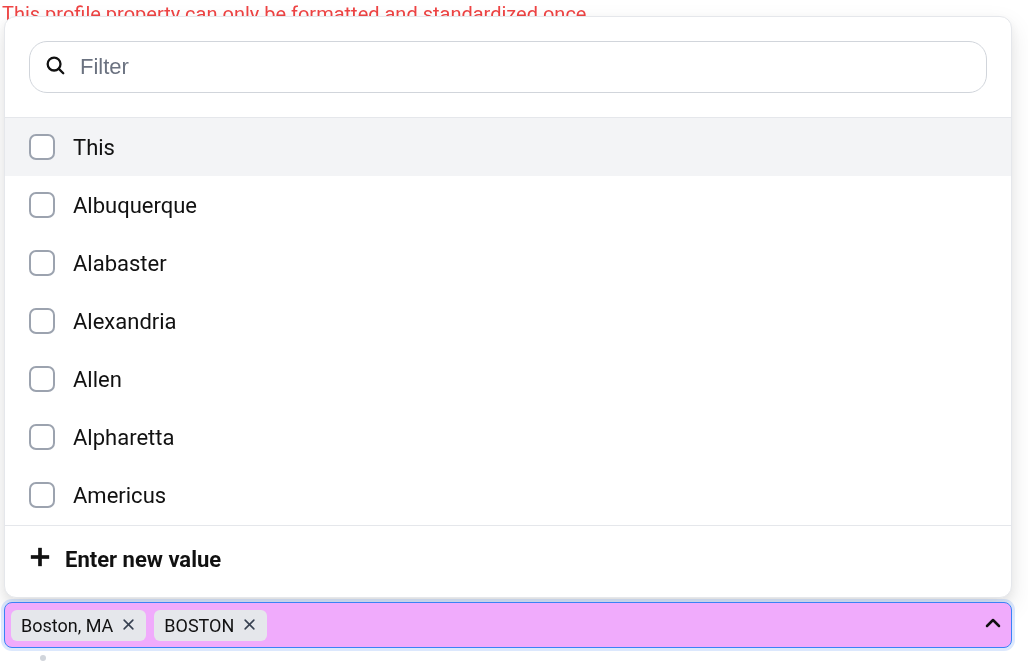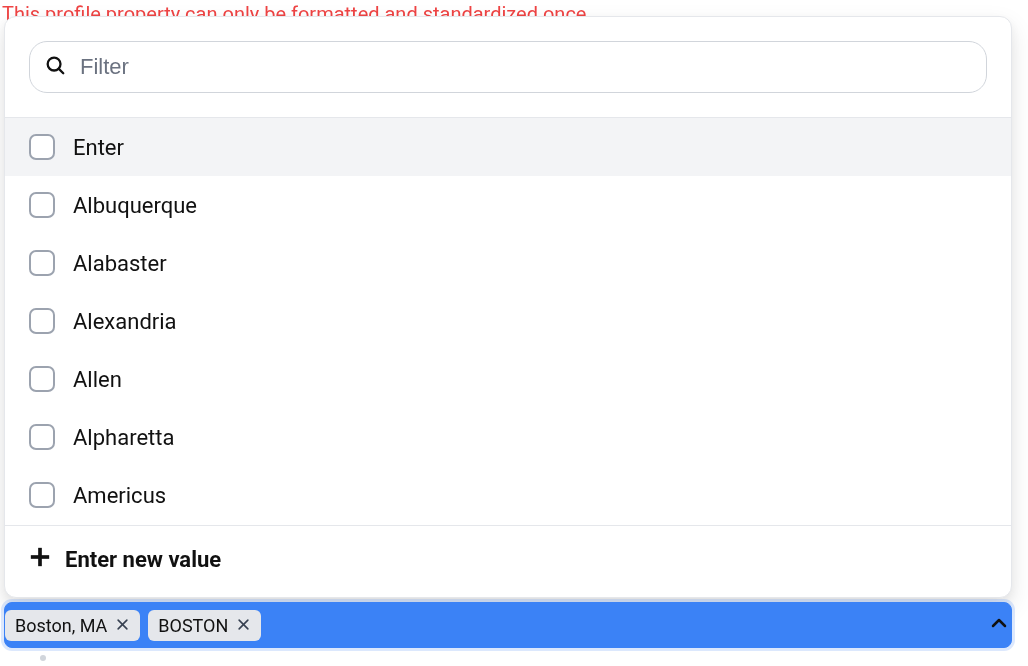--- a/index.html
+++ b/index.html
@@ -109,24 +109,24 @@
     .multiselect {
       position: absolute;
       left: 4px;
       right: 16px;
       top: 602px;
       height: 46px;
       border: 1px solid #3b82f6;
       border-radius: 8px;
       display: flex;
       align-items: center;
-      padding: 6px 0;
+      padding: 6px 6px;
       gap: 8px;
       box-shadow: 0 0 0 3px rgba(59,130,246,0.18);
-      background: #3b82f6;
+      background: #f0abfc;
     }
     .chip {
       display: inline-flex;
       align-items: center;
       gap: 8px;
       background: #e5e7eb;
       border-radius: 6px;
       padding: 5px 10px;
       font-size: 18px;
       color: #111;
@@ -159,21 +159,21 @@
             <line x1="21" y1="21" x2="16.2" y2="16.2"></line>
           </svg>
       </span>
       <input type="text" placeholder="Filter" style="">
     </div>
   </div>
 
   <div class="list-container" id="list-container">
       <div class="option hovered">
         <span class="checkbox"></span>
-        <span>Enter</span>
+        <span>This</span>
       </div>
       <div class="option">
         <span class="checkbox"></span>
         <span>Albuquerque</span>
       </div>
       <div class="option">
         <span class="checkbox"></span>
         <span>Alabaster</span>
       </div>
       <div class="option">

